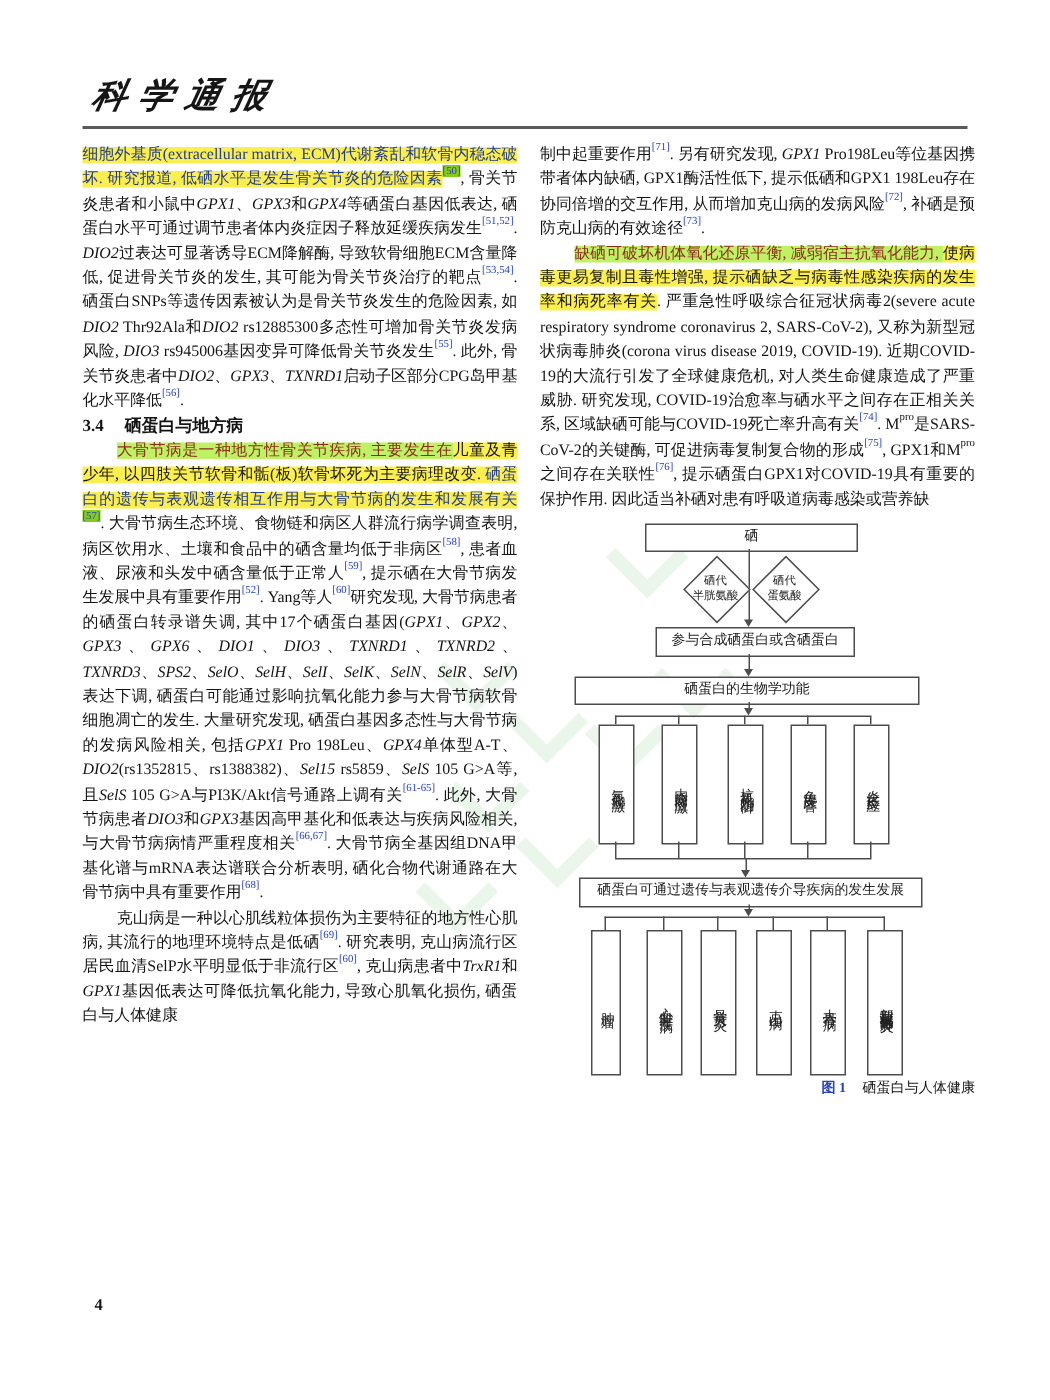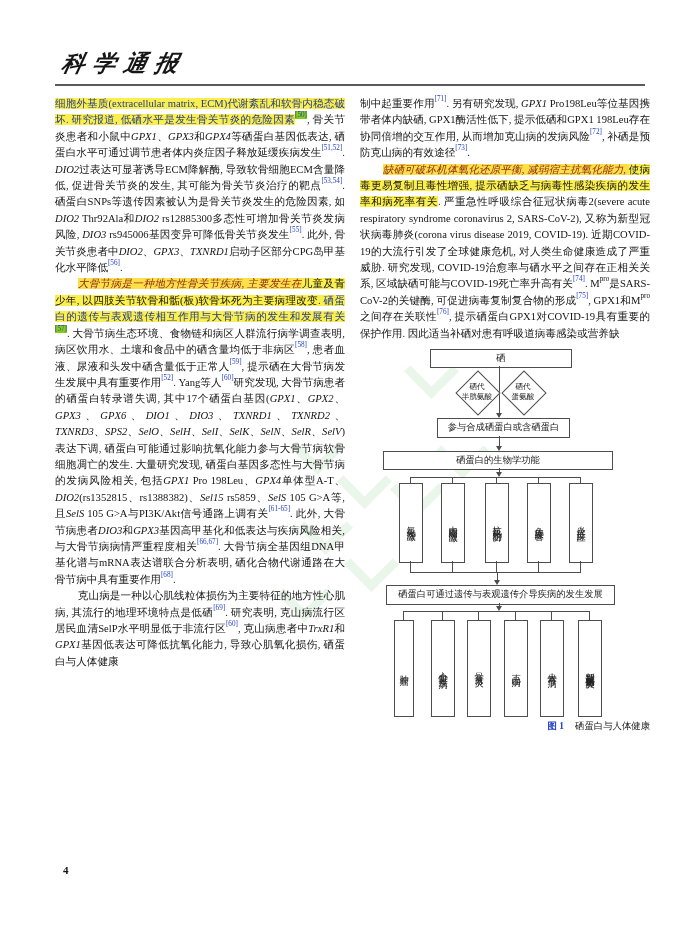--- a/index.html
+++ b/index.html
@@ -23,21 +23,21 @@
   .col p{margin:0;}
   .indent{text-indent:2.15em;}
   .sect{font-weight:bold;font-size:11.3px;margin:10px 0 7px;text-align:left;}
   .sect .num{margin-right:14px;}
 
   .it{font-style:italic;}
   .sup{font-size:7.2px;vertical-align:6px;line-height:0;color:#2742c1;}
   .supk{font-size:7.2px;vertical-align:6px;line-height:0;color:#141414;}
   .hl{background:#fbee4f;}
   .hlb{background:#fbee4f;color:#223c8f;}
-  .hlr{background:#fde047;color:#8f2a1e;font-style:italic;}
+  .hlr{background:#bef264;color:#8f2a1e;}
   .sup.hl{background:#84cc16;color:#2742c1;}
 
   
   .fig{position:relative;height:372px;margin-top:5px;text-align:left;text-indent:0;}
   .fbox{position:absolute;border:1px solid #4d4d4d;background:#fff;display:flex;align-items:center;
         justify-content:center;font-size:9.3px;color:#222;line-height:1;}
   .vbox{position:absolute;border:1px solid #4d4d4d;background:#fff;writing-mode:vertical-rl;
         text-orientation:upright;display:flex;align-items:center;justify-content:center;
         font-size:9.3px;color:#222;letter-spacing:2px;}
   .diamond{position:absolute;width:30px;height:30px;border:1px solid #4d4d4d;background:#fff;
@@ -64,20 +64,23 @@
   <span class="wm" style="left:398px;top:470px;"></span>
   <span class="wm" style="left:443px;top:432px;"></span>
   <span class="wm" style="left:412px;top:352px;"></span>
   <span class="wm" style="left:285px;top:575px;"></span>
 
   <div class="logo">科学通报</div>
   <div class="rule"></div>
 
   <div class="col col-left">
     <p><span class="hlb">细胞外基质(extracellular matrix, ECM)代谢紊乱和软骨内稳态破坏. 研究报道, 低硒水平是发生骨关节炎的危险因素</span><span class="sup hl">[50]</span><span>, 骨关节炎患者和小鼠中</span><span class="it">GPX1</span><span>、</span><span class="it">GPX3</span><span>和</span><span class="it">GPX4</span><span>等硒蛋白基因低表达, 硒蛋白水平可通过调节患者体内炎症因子释放延缓疾病发生</span><span class="sup">[51,52]</span><span>. </span><span class="it">DIO2</span><span>过表达可显著诱导ECM降解酶, 导致软骨细胞ECM含量降低, 促进骨关节炎的发生, 其可能为骨关节炎治疗的靶点</span><span class="sup">[53,54]</span><span>. 硒蛋白SNPs等遗传因素被认为是骨关节炎发生的危险因素, 如</span><span class="it">DIO2</span><span> Thr92Ala和</span><span class="it">DIO2</span><span> rs12885300多态性可增加骨关节炎发病风险, </span><span class="it">DIO3</span><span> rs945006基因变异可降低骨关节炎发生</span><span class="sup">[55]</span><span>. 此外, 骨关节炎患者中</span><span class="it">DIO2</span><span>、</span><span class="it">GPX3</span><span>、</span><span class="it">TXNRD1</span><span>启动子区部分CPG岛甲基化水平降低</span><span class="sup">[56]</span><span>.</span></p>
+    <p class="sect">
+      <span class="num">3.4</span><span>硒蛋白与地方病</span>
+    </p>
     <p class="indent"><span class="hlr">大骨节病是一种地方性骨关节疾病, 主要发生在</span><span class="hl">儿童及青少年, 以四肢关节软骨和骺(板)软骨坏死为主要病理改变. </span><span class="hlb">硒蛋白的遗传与表观遗传相互作用与大骨节病的发生和发展有关</span><span class="sup hl">[57]</span><span>. 大骨节病生态环境、食物链和病区人群流行病学调查表明, 病区饮用水、土壤和食品中的硒含量均低于非病区</span><span class="sup">[58]</span><span>, 患者血液、尿液和头发中硒含量低于正常人</span><span class="sup">[59]</span><span>, 提示硒在大骨节病发生发展中具有重要作用</span><span class="sup">[52]</span><span>. Yang等人</span><span class="sup">[60]</span><span>研究发现, 大骨节病患者的硒蛋白转录谱失调, 其中17个硒蛋白基因(</span><span class="it">GPX1</span><span>、</span><span class="it">GPX2</span><span>、</span><span class="it">GPX3</span><span>、</span><span class="it">GPX6</span><span>、</span><span class="it">DIO1</span><span>、</span><span class="it">DIO3</span><span>、</span><span class="it">TXNRD1</span><span>、</span><span class="it">TXNRD2</span><span>、</span><span class="it">TXNRD3</span><span>、</span><span class="it">SPS2</span><span>、</span><span class="it">SelO</span><span>、</span><span class="it">SelH</span><span>、</span><span class="it">SelI</span><span>、</span><span class="it">SelK</span><span>、</span><span class="it">SelN</span><span>、</span><span class="it">SelR</span><span>、</span><span class="it">SelV</span><span>)表达下调, 硒蛋白可能通过影响抗氧化能力参与大骨节病软骨细胞凋亡的发生. 大量研究发现, 硒蛋白基因多态性与大骨节病的发病风险相关, 包括</span><span class="it">GPX1</span><span> Pro 198Leu、</span><span class="it">GPX4</span><span>单体型A-T、</span><span class="it">DIO2</span><span>(rs1352815、rs1388382)、</span><span class="it">Sel15</span><span> rs5859、</span><span class="it">SelS</span><span> 105 G&gt;A等, 且</span><span class="it">SelS</span><span> 105 G&gt;A与PI3K/Akt信号通路上调有关</span><span class="sup">[61-65]</span><span>. 此外, 大骨节病患者</span><span class="it">DIO3</span><span>和</span><span class="it">GPX3</span><span>基因高甲基化和低表达与疾病风险相关, 与大骨节病病情严重程度相关</span><span class="sup">[66,67]</span><span>. 大骨节病全基因组DNA甲基化谱与mRNA表达谱联合分析表明, 硒化合物代谢通路在大骨节病中具有重要作用</span><span class="sup">[68]</span><span>.</span></p>
     <p class="indent"><span>克山病是一种以心肌线粒体损伤为主要特征的地方性心肌病, 其流行的地理环境特点是低硒</span><span class="sup">[69]</span><span>. 研究表明, 克山病流行区居民血清SelP水平明显低于非流行区</span><span class="sup">[60]</span><span>, 克山病患者中</span><span class="it">TrxR1</span><span>和</span><span class="it">GPX1</span><span>基因低表达可降低抗氧化能力, 导致心肌氧化损伤, 硒蛋白与人体健康</span></p>
   </div>
 
   <div class="col col-right">
     <p><span>制中起重要作用</span><span class="sup">[71]</span><span>. 另有研究发现, </span><span class="it">GPX1</span><span> Pro198Leu等位基因携带者体内缺硒, GPX1酶活性低下, 提示低硒和GPX1 198Leu存在协同倍增的交互作用, 从而增加克山病的发病风险</span><span class="sup">[72]</span><span>, 补硒是预防克山病的有效途径</span><span class="sup">[73]</span><span>.</span></p>
     <p class="indent"><span class="hlr">缺硒可破坏机体氧化还原平衡, 减弱宿主抗氧化能力, </span><span class="hl">使病毒更易复制且毒性增强, 提示硒缺乏与病毒性感染疾病的发生率和病死率有关</span><span>. 严重急性呼吸综合征冠状病毒2(severe acute respiratory syndrome coronavirus 2, SARS-CoV-2), 又称为新型冠状病毒肺炎(corona virus disease 2019, COVID-19). 近期COVID-19的大流行引发了全球健康危机, 对人类生命健康造成了严重威胁. 研究发现, COVID-19治愈率与硒水平之间存在正相关关系, 区域缺硒可能与COVID-19死亡率升高有关</span><span class="sup">[74]</span><span>. M</span><span class="supk">pro</span><span>是SARS-CoV-2的关键酶, 可促进病毒复制复合物的形成</span><span class="sup">[75]</span><span>, GPX1和M</span><span class="supk">pro</span><span>之间存在关联性</span><span class="sup">[76]</span><span>, 提示硒蛋白GPX1对COVID-19具有重要的保护作用. 因此适当补硒对患有呼吸道病毒感染或营养缺</span></p>
 
     <div class="fig">
       <div class="fbox" style="left:70px;top:2px;width:140px;height:17px;">硒</div>

